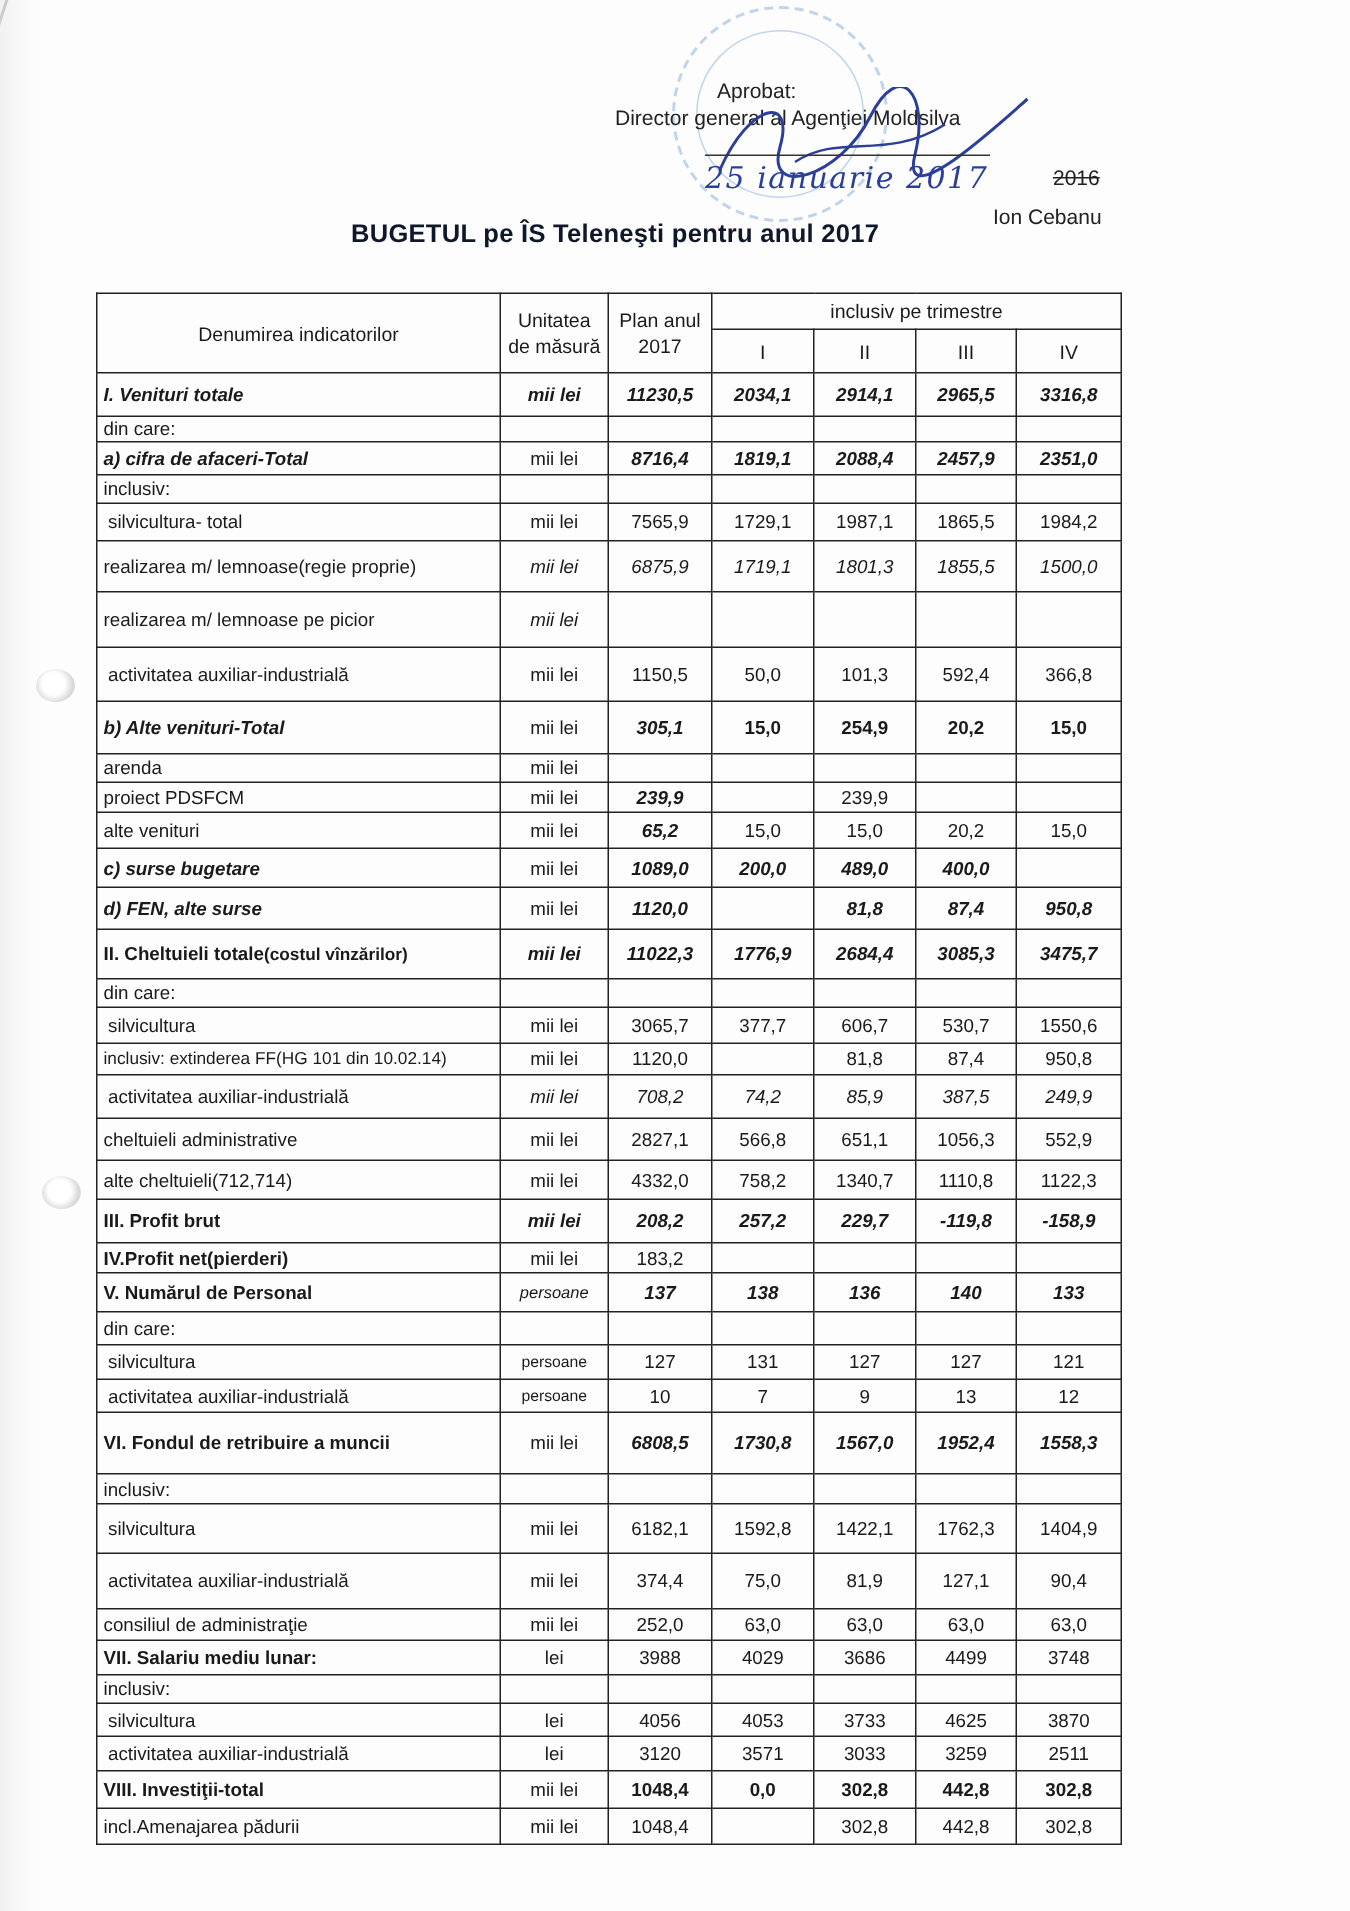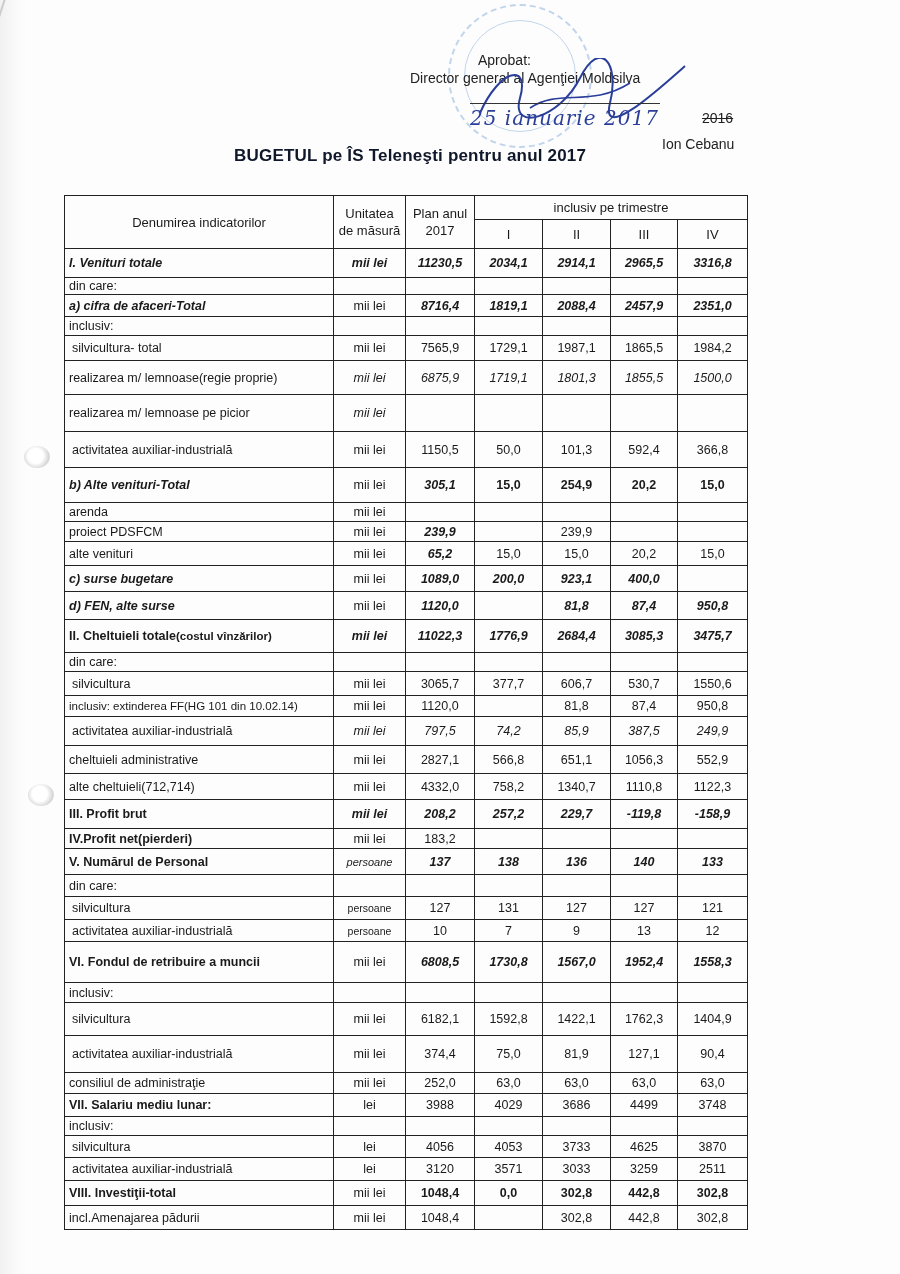--- a/index.html
+++ b/index.html
@@ -223,21 +223,21 @@
         <td class="num">15,0</td>
         <td class="num">15,0</td>
         <td class="num">20,2</td>
         <td class="num">15,0</td>
       </tr>
       <tr class="bold-italic" style="height: 26px;">
         <td class="name">c) surse bugetare</td>
         <td class="unit" style="font-style: normal; font-weight: normal;">mii lei</td>
         <td class="num">1089,0</td>
         <td class="num">200,0</td>
-        <td class="num">923,1</td>
+        <td class="num">489,0</td>
         <td class="num">400,0</td>
         <td class="num"></td>
       </tr>
       <tr class="bold-italic" style="height: 28px;">
         <td class="name">d) FEN, alte surse</td>
         <td class="unit" style="font-style: normal; font-weight: normal;">mii lei</td>
         <td class="num">1120,0</td>
         <td class="num"></td>
         <td class="num">81,8</td>
         <td class="num">87,4</td>
@@ -275,21 +275,21 @@
         <td class="unit">mii lei</td>
         <td class="num">1120,0</td>
         <td class="num"></td>
         <td class="num">81,8</td>
         <td class="num">87,4</td>
         <td class="num">950,8</td>
       </tr>
       <tr class="italic indent" style="height: 29px;">
         <td class="name" style="font-style: normal;">activitatea auxiliar-industrială</td>
         <td class="unit">mii lei</td>
-        <td class="num">797,5</td>
+        <td class="num">708,2</td>
         <td class="num">74,2</td>
         <td class="num">85,9</td>
         <td class="num">387,5</td>
         <td class="num">249,9</td>
       </tr>
       <tr style="height: 28px;">
         <td class="name">cheltuieli administrative</td>
         <td class="unit">mii lei</td>
         <td class="num">2827,1</td>
         <td class="num">566,8</td>

